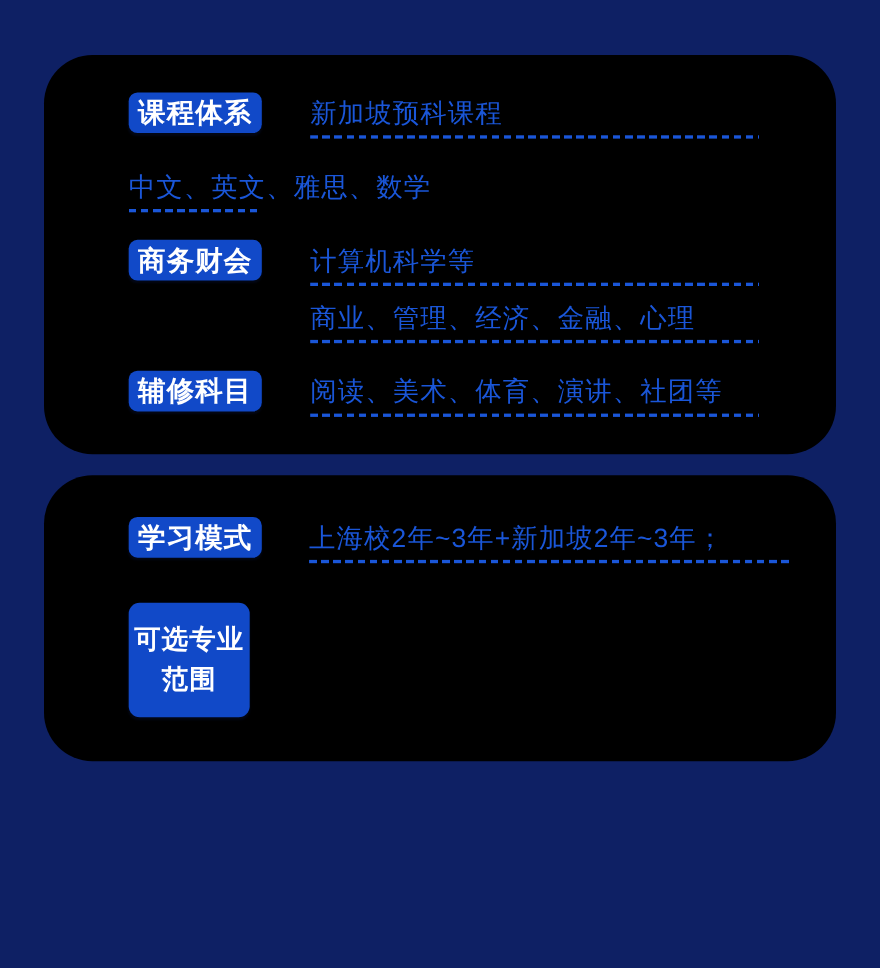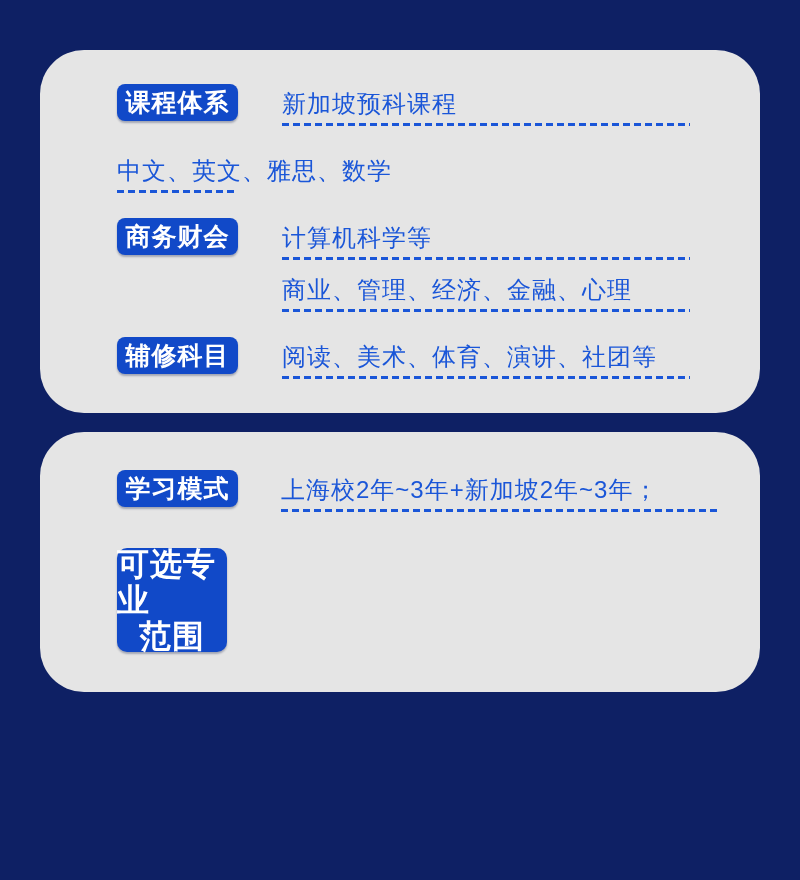--- a/index.html
+++ b/index.html
@@ -6,21 +6,21 @@
     margin: 0;
     padding: 0;
     width: 800px;
     height: 880px;
     overflow: hidden;
     font-family: "Liberation Sans", sans-serif;
   }
   body { background: #0E2064; }
 
   .card {
-    background: #e5e5e5;
+    background: #000000;
     border-radius: 44px;
     margin: 0 40px;
     box-sizing: border-box;
   }
   .card-1 {
     margin-top: 50px;
     padding: 40px 70px 34px 77px;
   }
   .card-2 {
     margin-top: 19px;
@@ -52,21 +52,21 @@
     margin-top: -6px;
     box-shadow: 0 2px 2px rgba(10, 22, 70, 0.30);
   }
   .badge-large {
     width: 110px;
     height: 104px;
     margin-top: 0;
     border-radius: 10px;
     flex-direction: column;
     justify-self: start;
-    font-size: 32px;
+    font-size: 24px;
     line-height: 36px;
     letter-spacing: 1px;
   }
 
   .line-block + .line-block { margin-top: 16px; }
 
   .value {
     font-size: 24px;
     letter-spacing: 1px;
     line-height: 28px;

